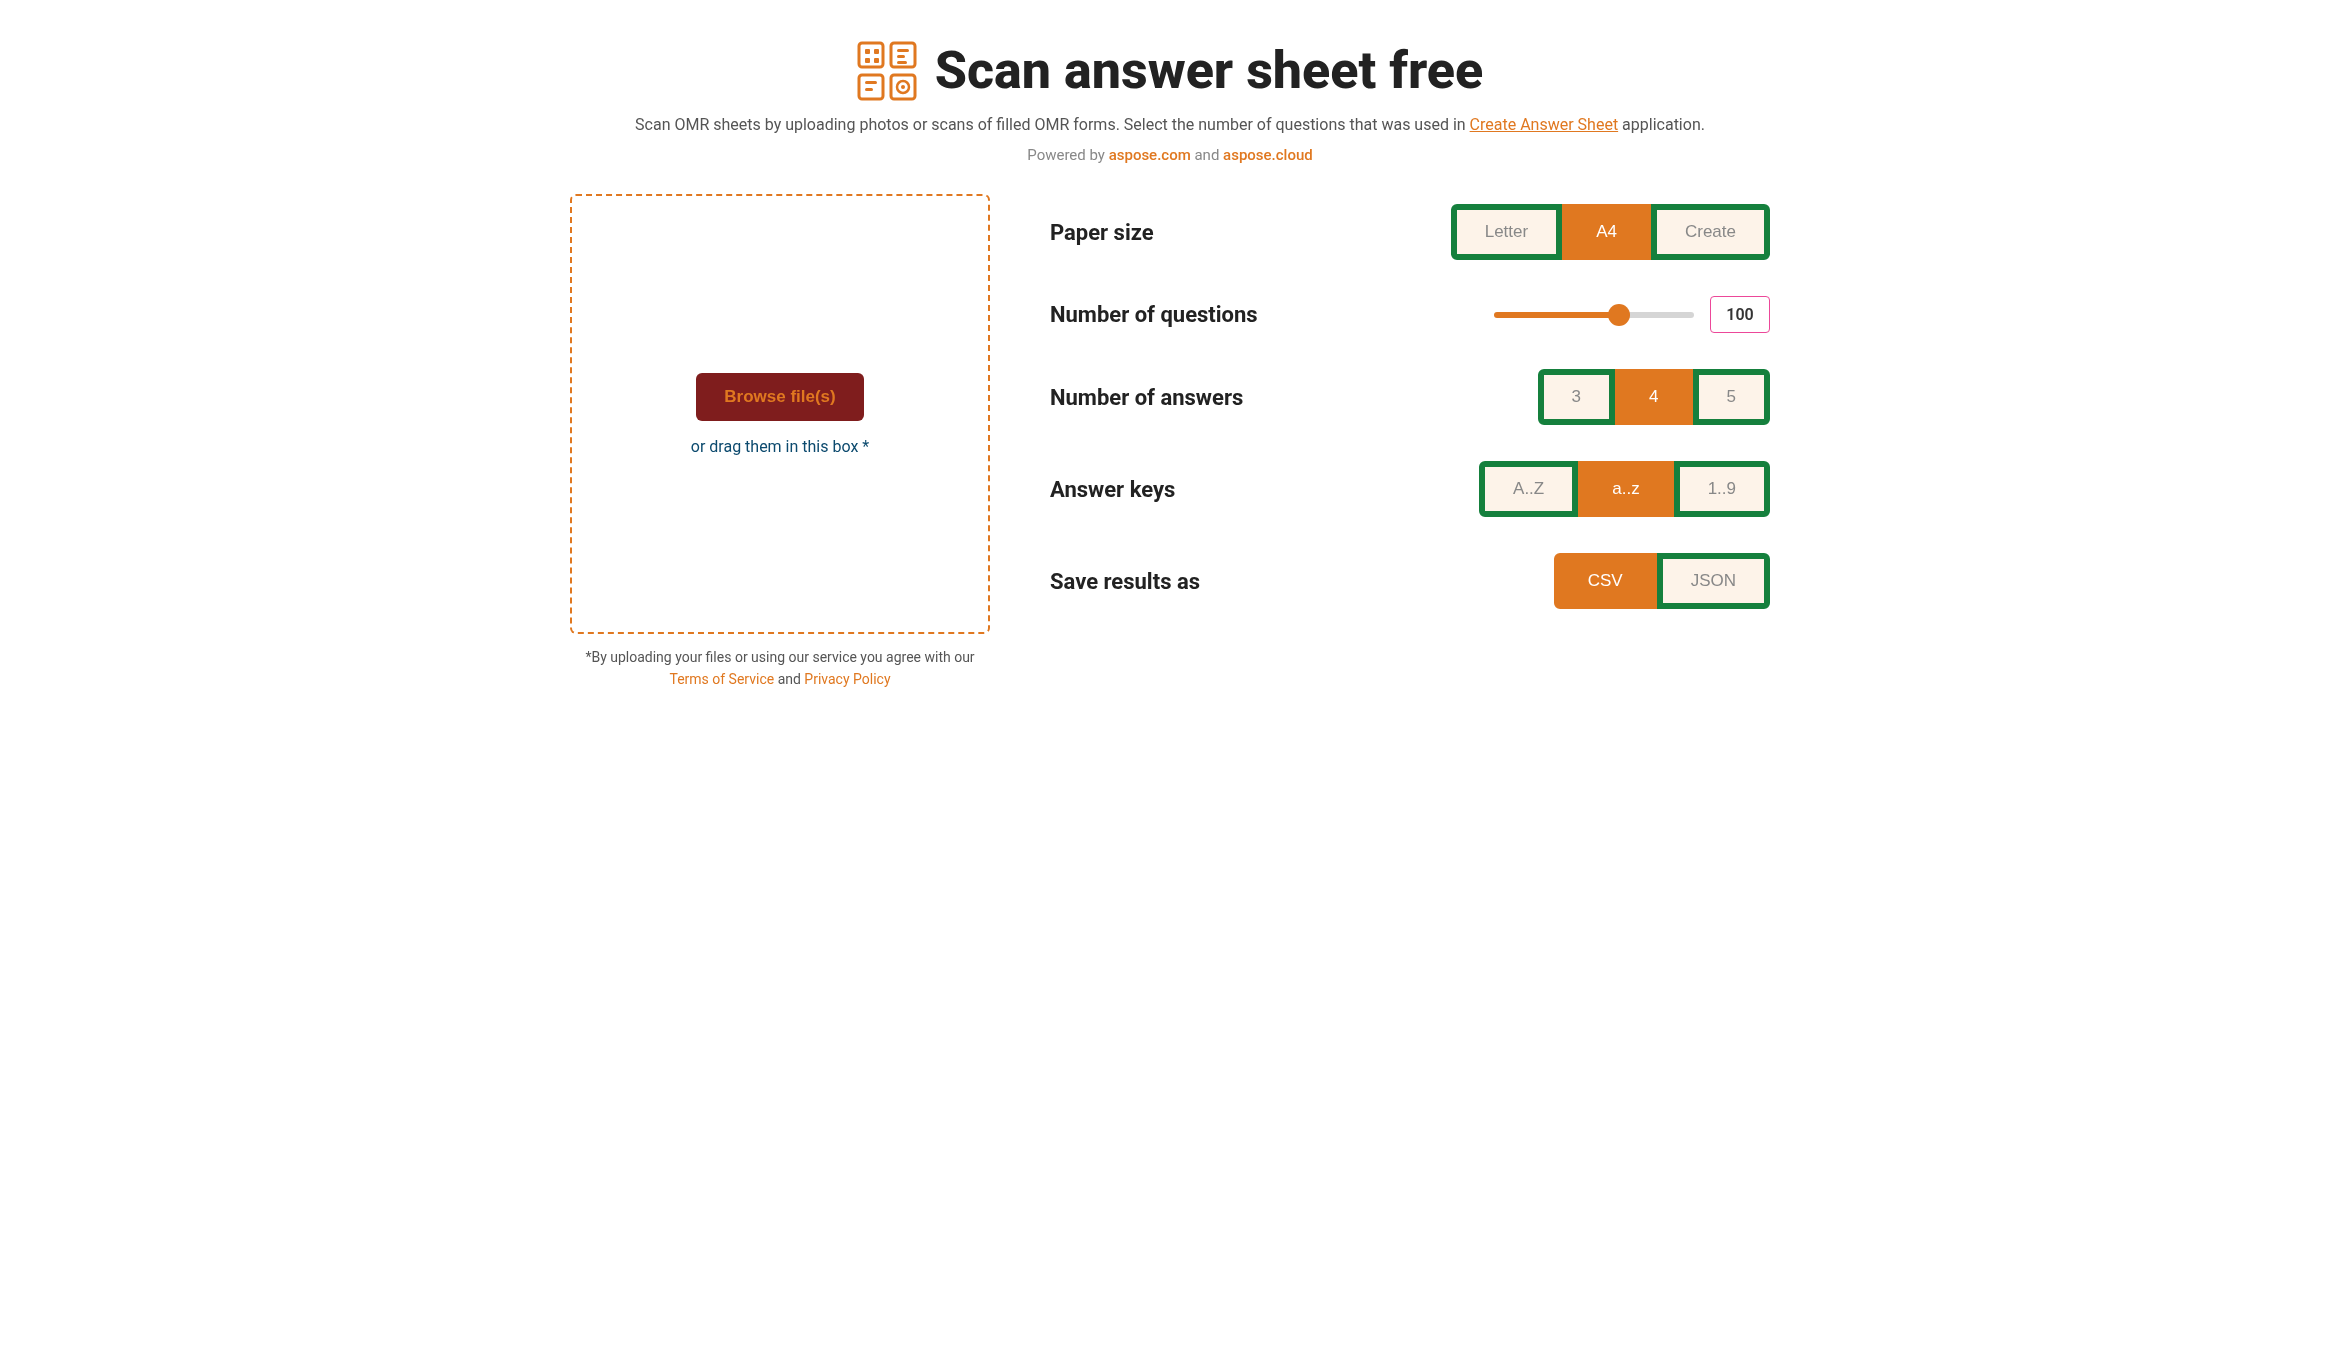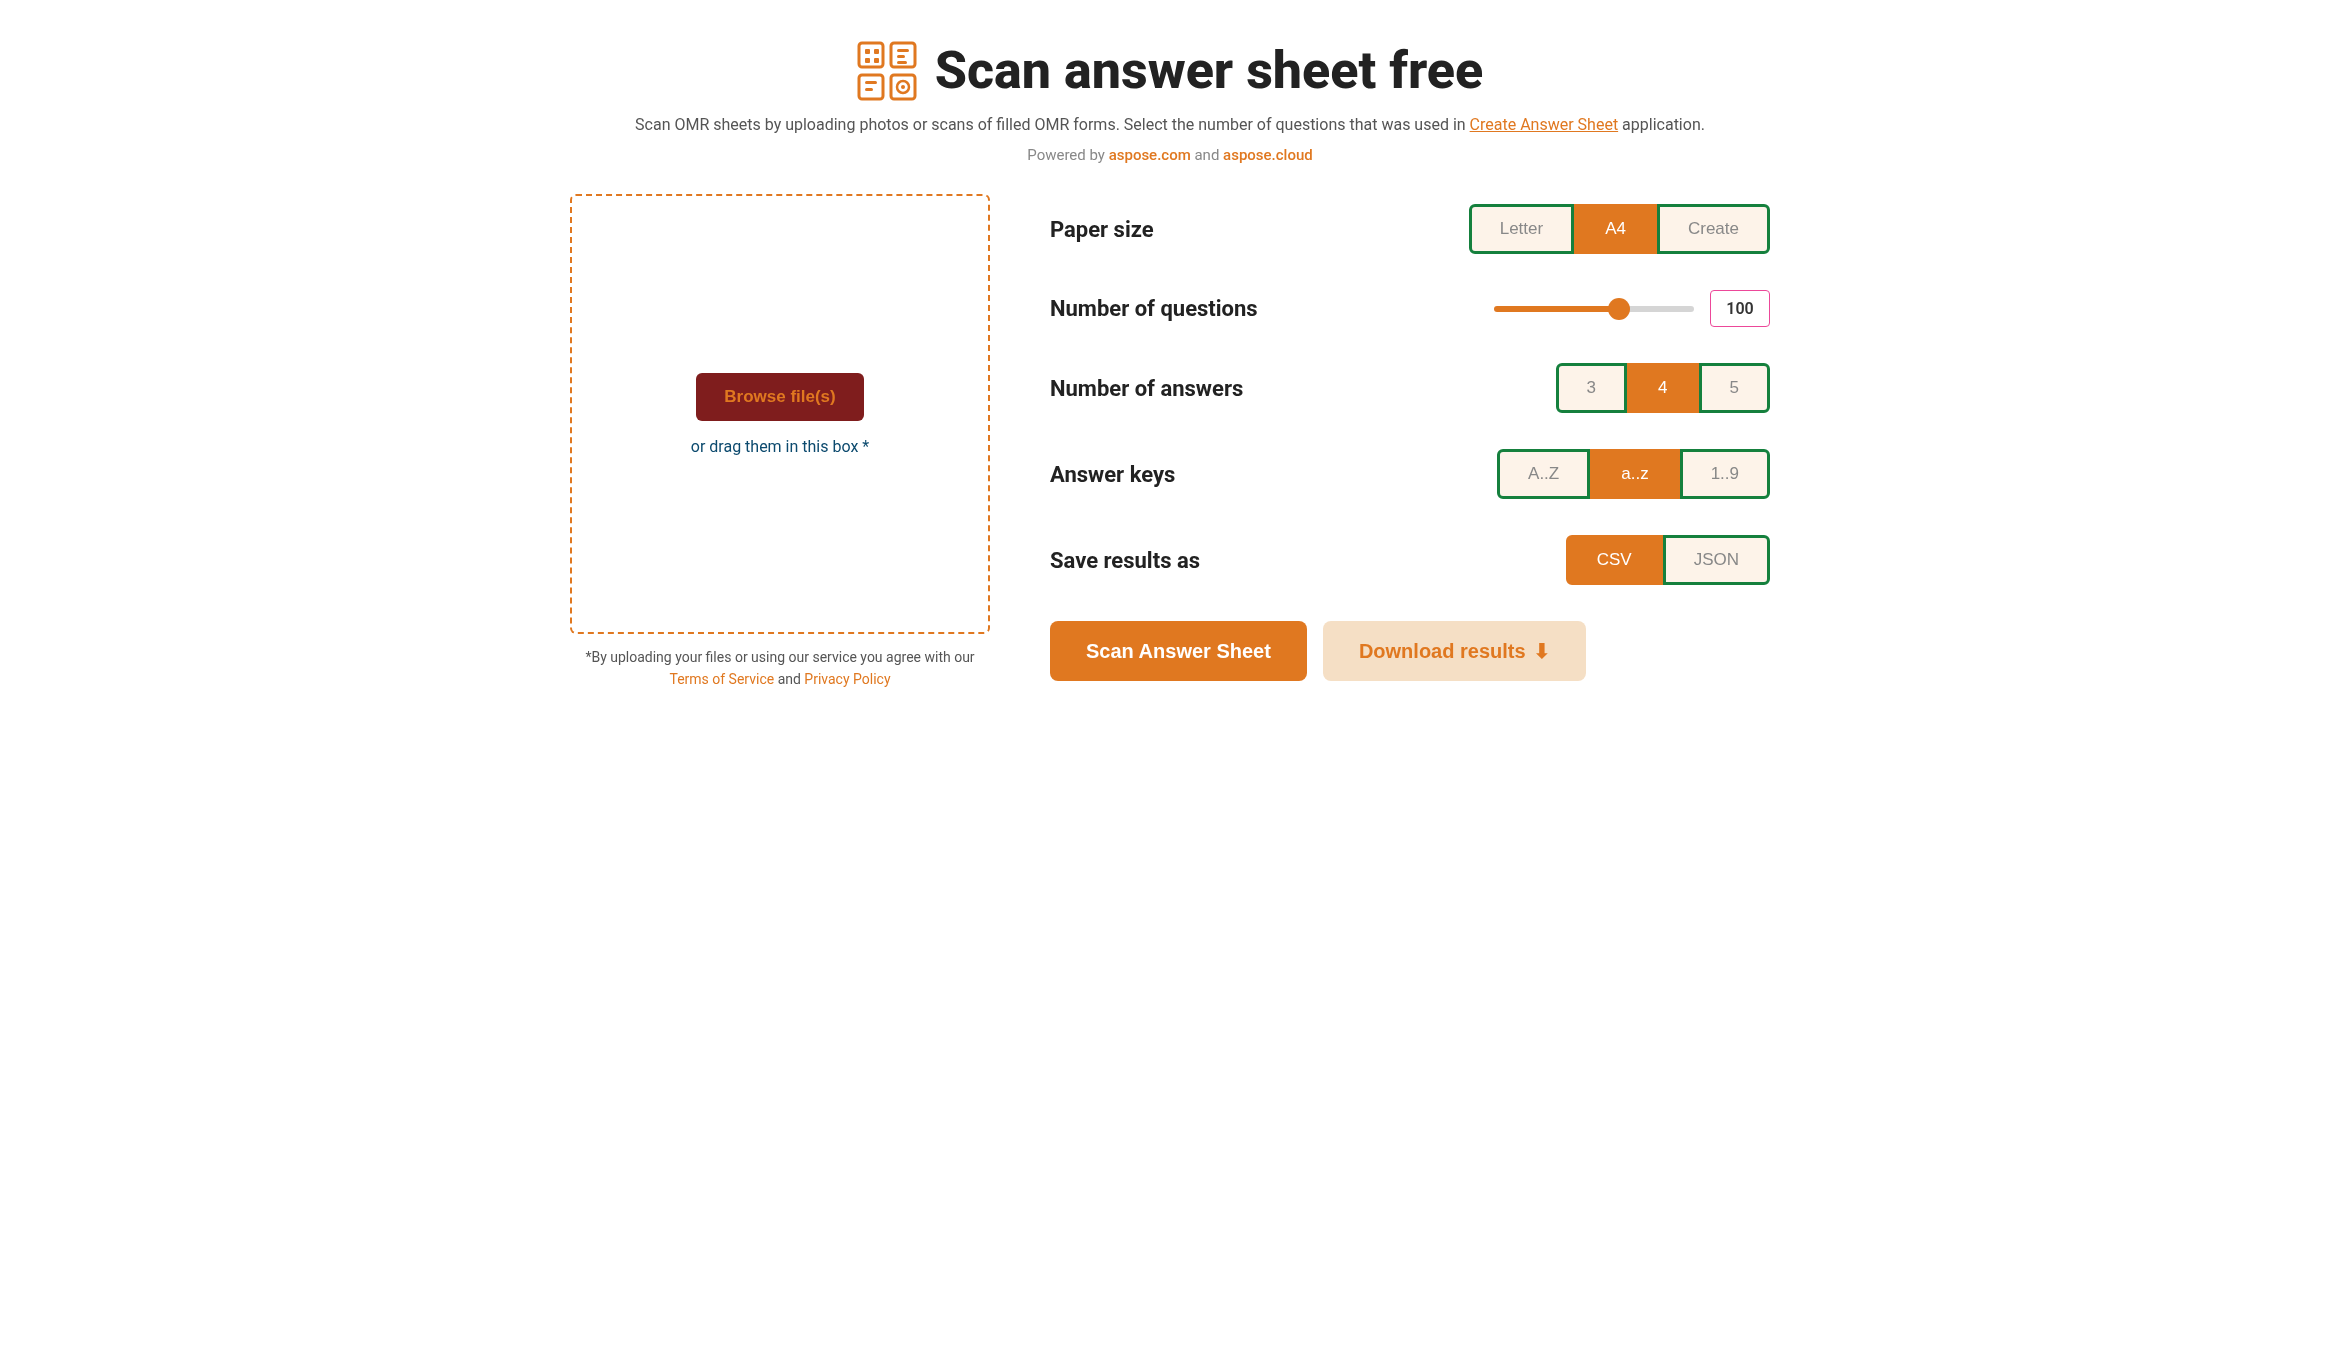--- a/index.html
+++ b/index.html
@@ -146,21 +146,21 @@
     }
 
     .btn-group {
       display: flex;
       gap: 0;
     }
 
     .btn-option {
       padding: 12px 28px;
       font-size: 17px;
-      border: 3px solid #15803d;
+      border: 6px solid #15803d;
       background: #fdf3e9;
       color: #888;
       cursor: pointer;
       font-weight: 500;
     }
 
     .btn-option:first-child {
       border-radius: 6px 0 0 6px;
     }
 
@@ -340,23 +340,16 @@
       </div>
 
       <div class="setting-row">
         <span class="setting-label">Save results as</span>
         <div class="btn-group">
           <button class="btn-option active">CSV</button>
           <button class="btn-option">JSON</button>
         </div>
       </div>
 
-      <div class="action-row">
-        <button class="scan-btn">Scan Answer Sheet</button>
-        <button class="download-btn">
-          <span>Download results</span>
-          <span>⬇</span>
-        </button>
-      </div>
 
     </div>
   </div>
 </div>
 
 </body></html>

